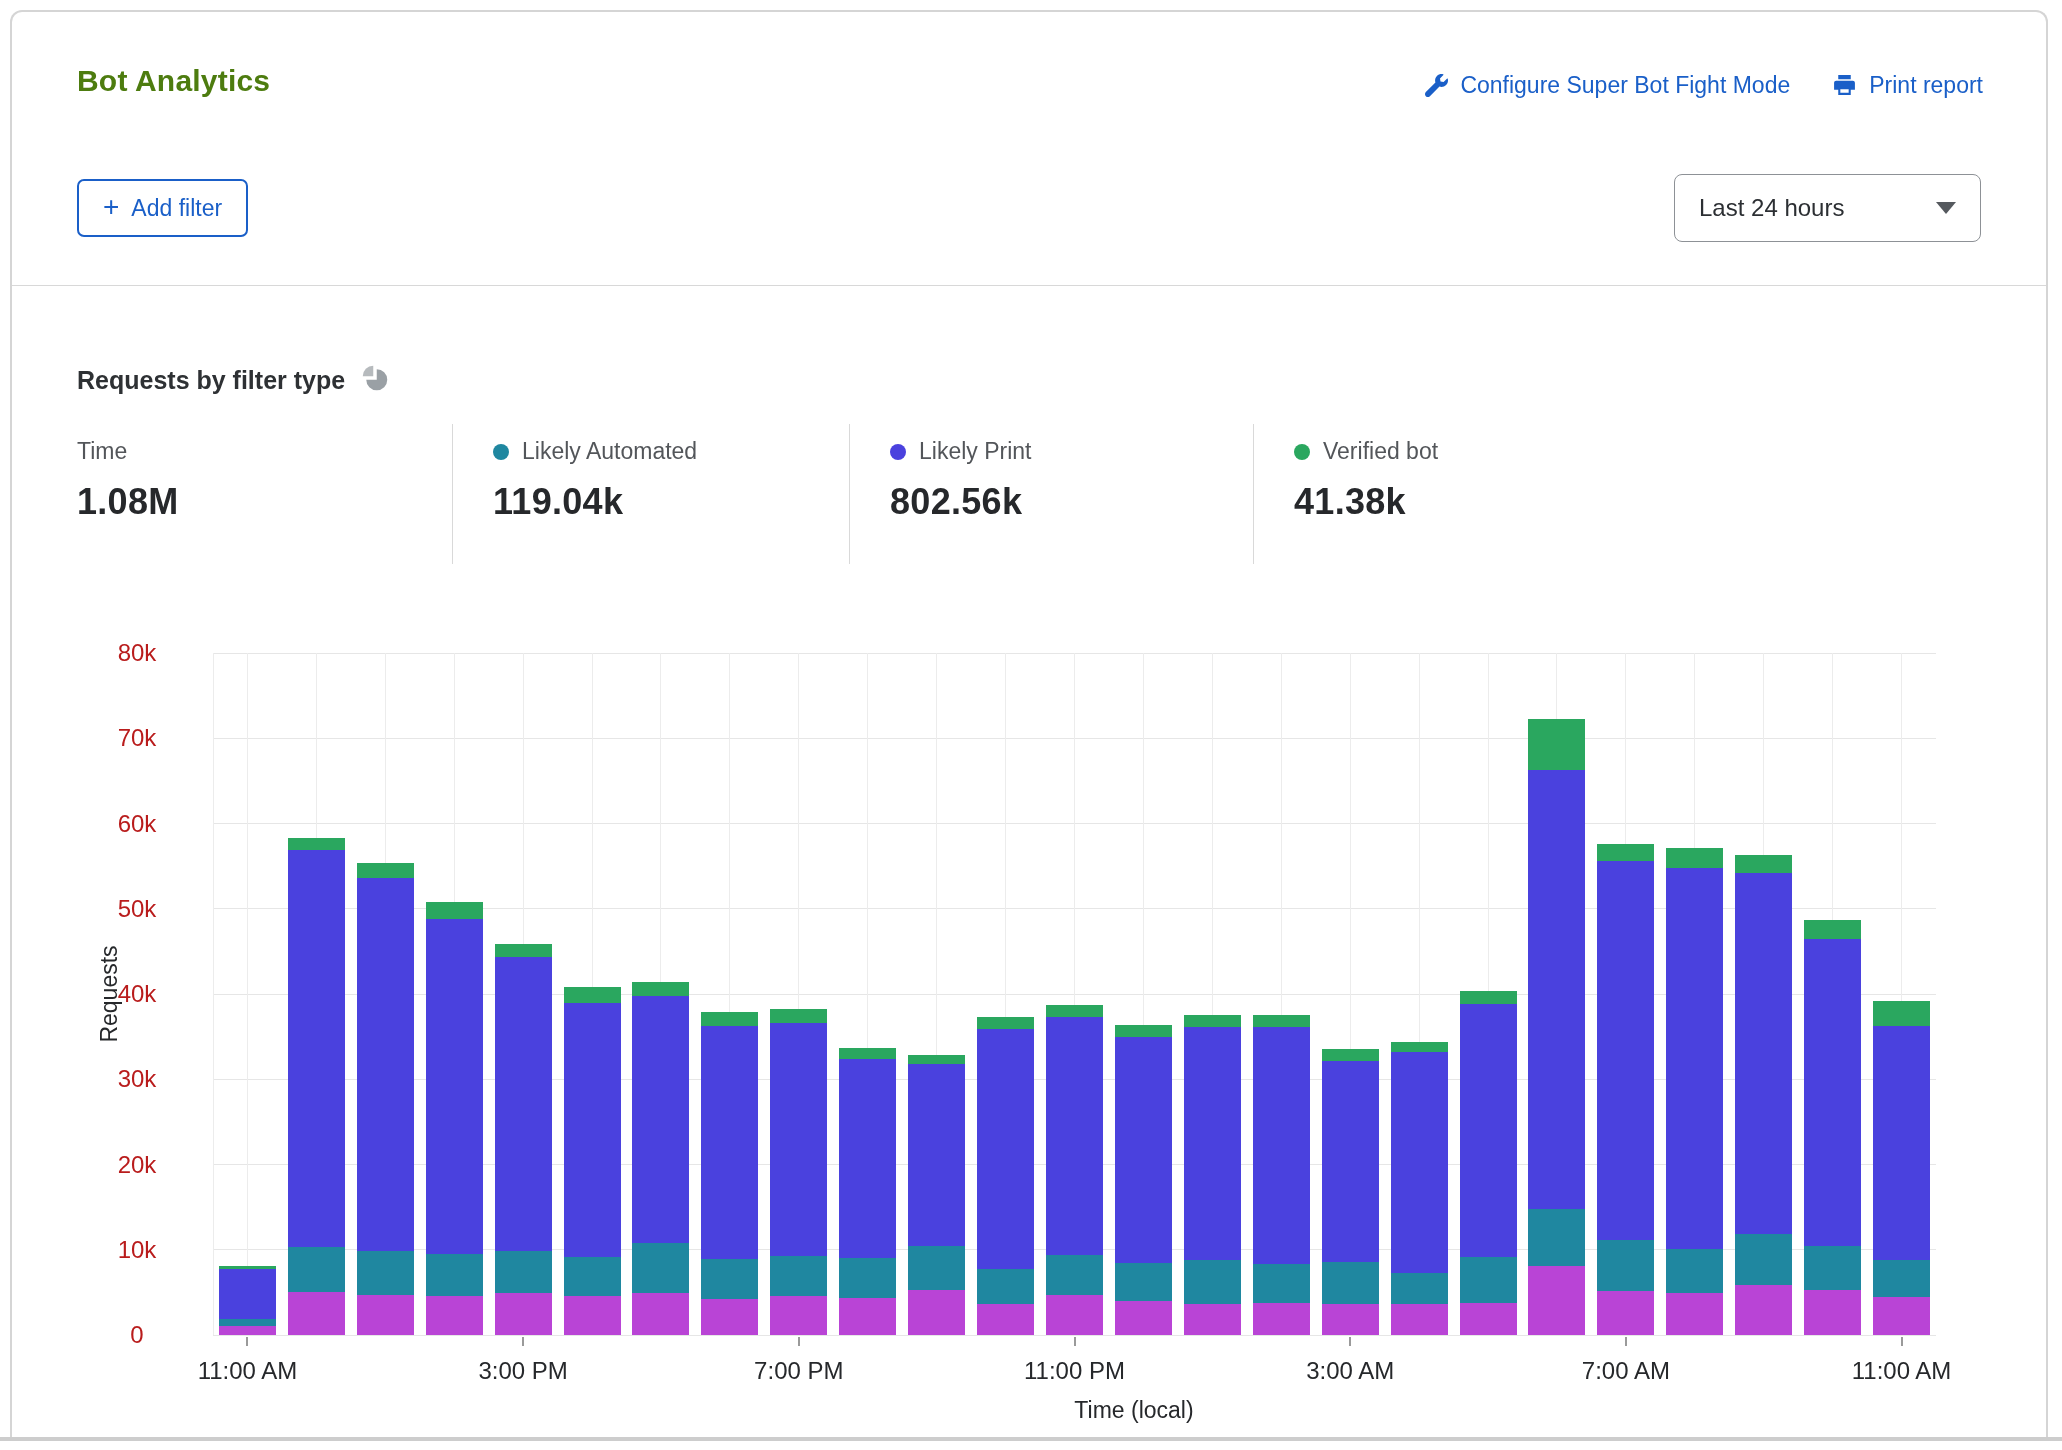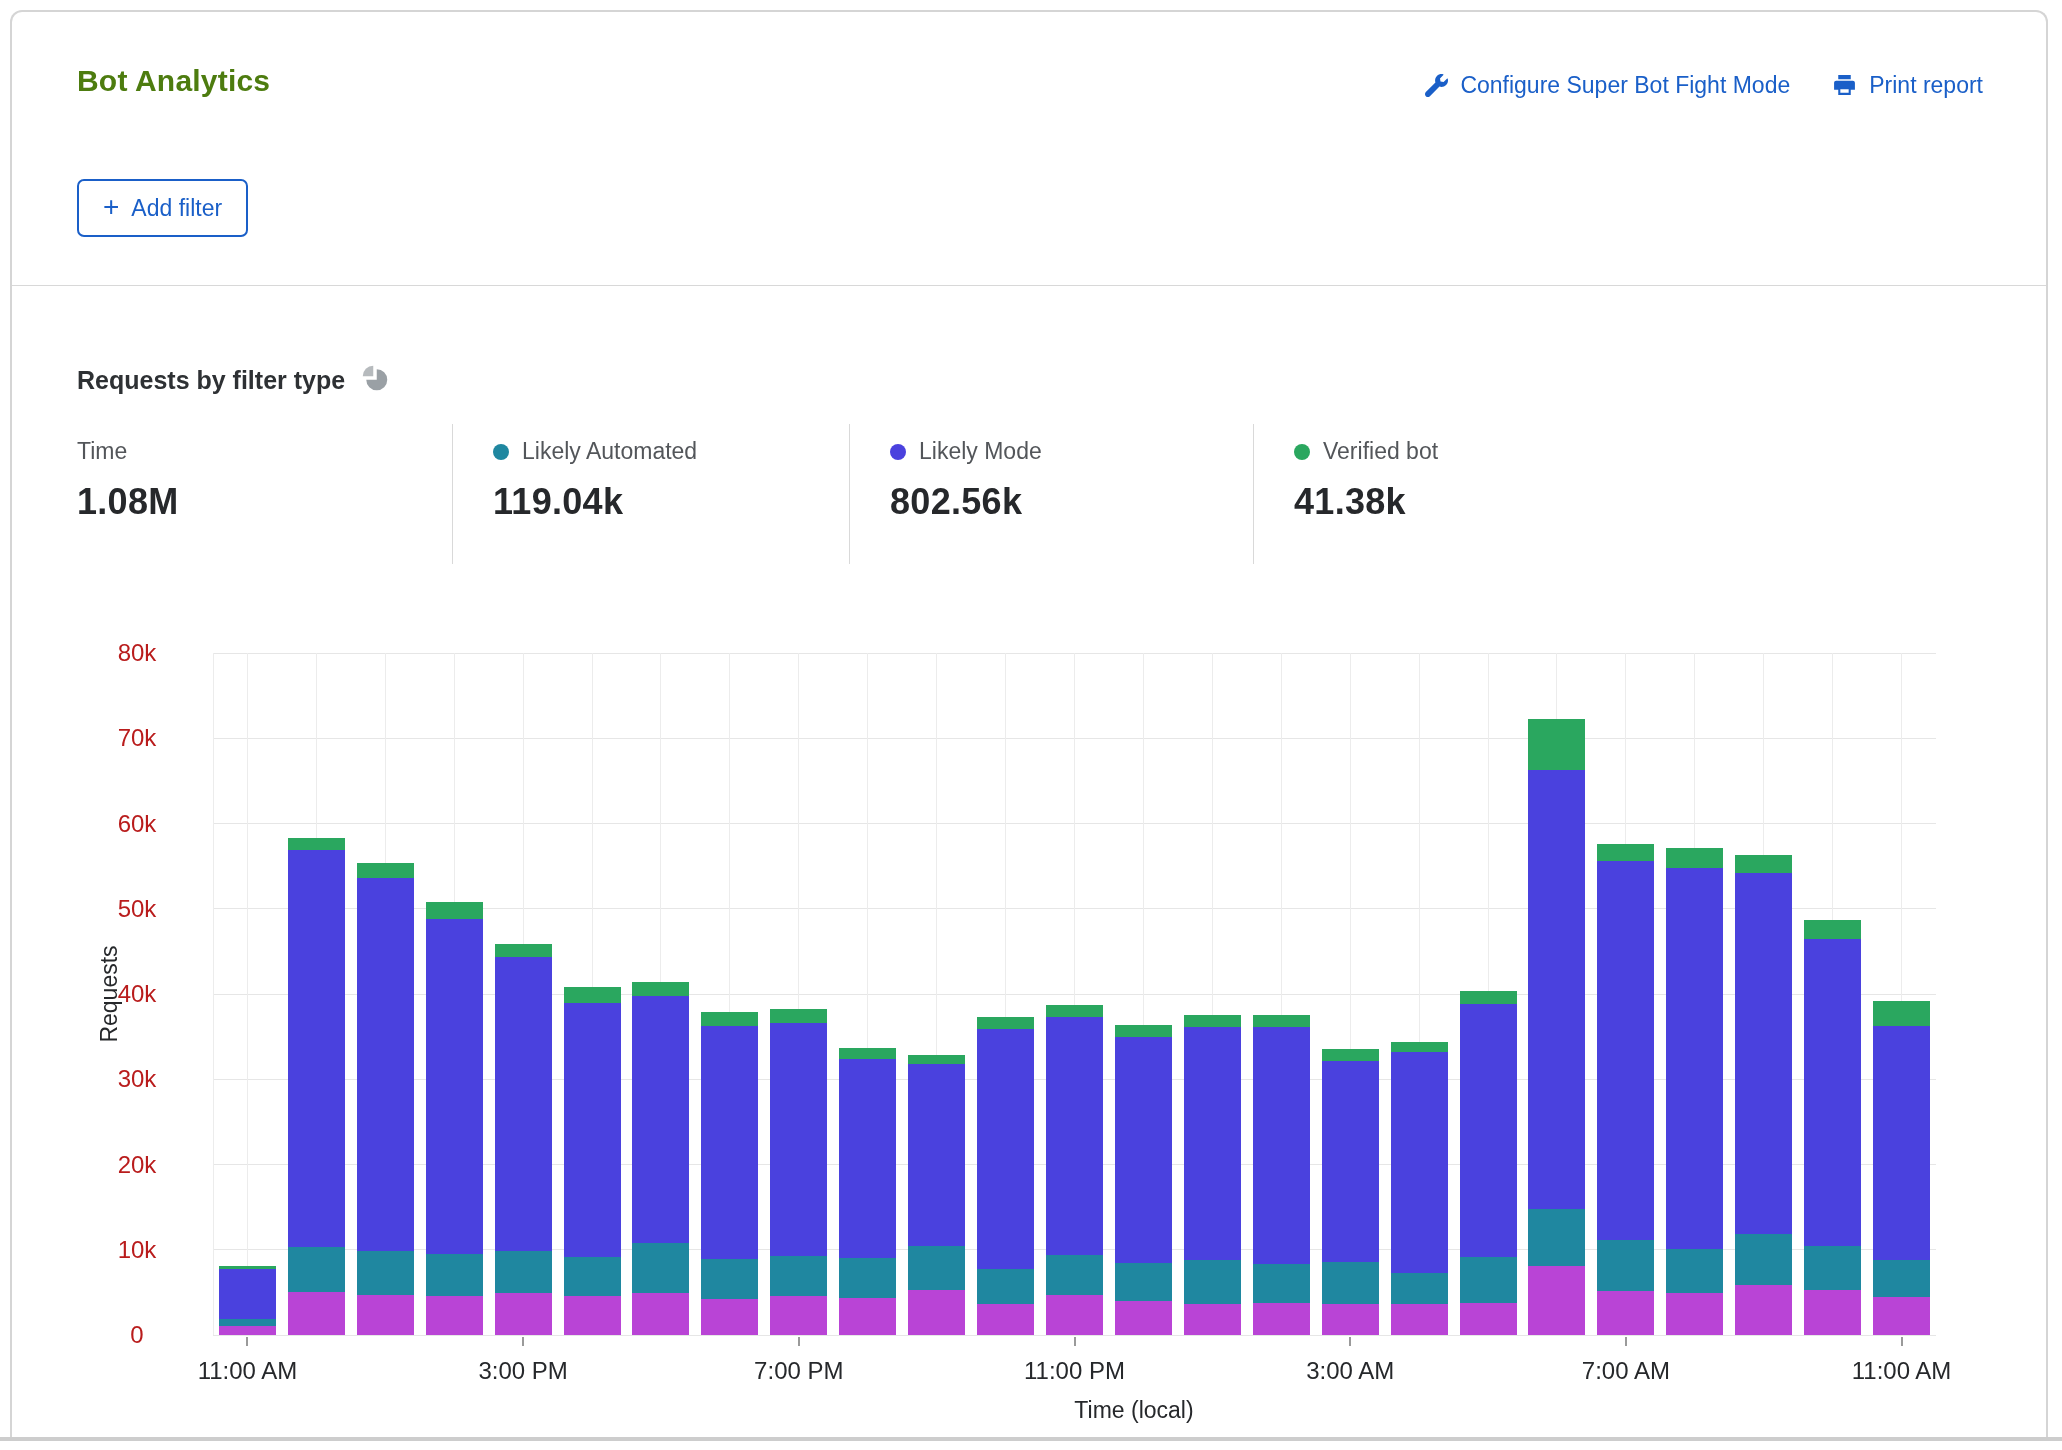--- a/index.html
+++ b/index.html
@@ -77,20 +77,24 @@
       </span>
       <span>Print report</span>
     </a>
   </div>
 
   <button class="add-filter">
     <span class="plus">+</span>
     <span>Add filter</span>
   </button>
 
+  <div class="select">
+    <span>Last 24 hours</span>
+    <span class="caret"></span>
+  </div>
 
   <div class="divider"></div>
 
   <div class="section-title-row">
     <span class="section-title">Requests by filter type</span>
     <span>
       <svg width="28" height="28" viewBox="0 0 32 32">
         <path d="M14 2 A12 12 0 0 0 2 14 L14 14 Z" fill="#b6babd"></path>
         <path d="M18 6 A12 12 0 1 1 6 18 L18 18 Z" fill="#9aa0a5"></path>
       </svg>
@@ -107,21 +111,21 @@
     <div class="stat" style="width:397px">
       <div class="stat-label-row">
         <span class="dot" style="background: rgb(31, 135, 160);"></span>
         <span class="stat-label">Likely Automated</span>
       </div>
       <div class="stat-value">119.04k</div>
     </div>
     <div class="stat" style="width:404px">
       <div class="stat-label-row">
         <span class="dot" style="background: rgb(74, 65, 222);"></span>
-        <span class="stat-label">Likely Mode</span>
+        <span class="stat-label">Likely Print</span>
       </div>
       <div class="stat-value">802.56k</div>
     </div>
     <div class="stat" style="flex:1">
       <div class="stat-label-row">
         <span class="dot" style="background: rgb(42, 167, 95);"></span>
         <span class="stat-label">Verified bot</span>
       </div>
       <div class="stat-value">41.38k</div>
     </div>

